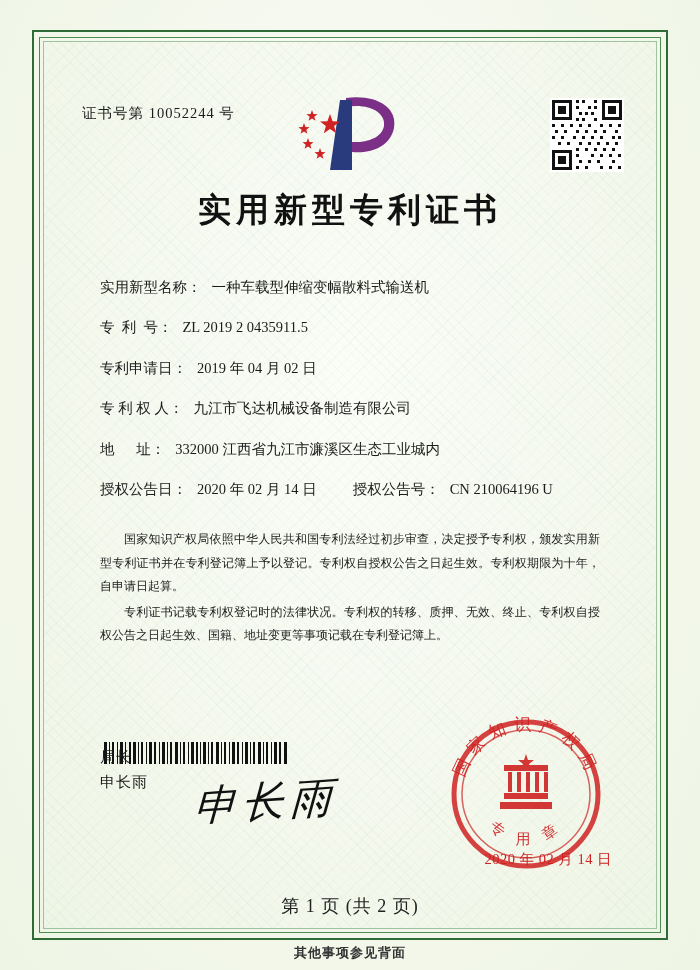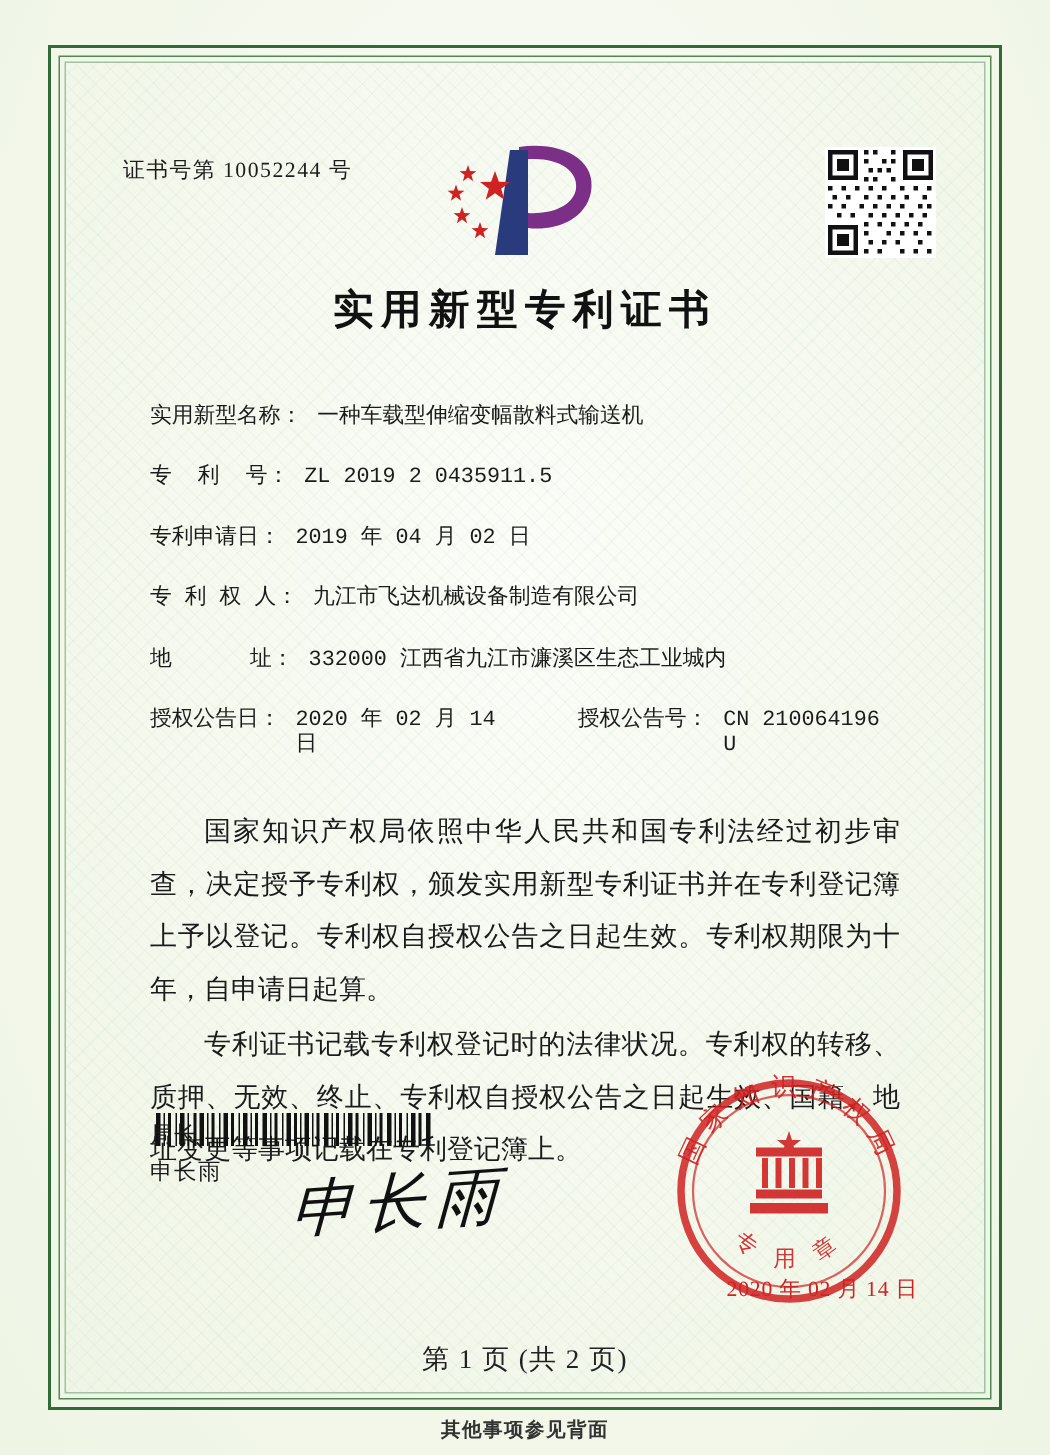--- a/index.html
+++ b/index.html
@@ -89,34 +89,33 @@
   .qr {
     position: absolute;
     right: 32px;
     top: 56px;
     width: 74px;
     height: 74px;
   }
 
   .doc-title {
     text-align: center;
-    font-size: 27px;
+    font-size: 33px;
     font-weight: bold;
     letter-spacing: 5px;
     margin-top: 26px;
     color: #111;
     font-family: "Liberation Serif", serif;
   }
 
   .fields {
     margin: 46px 56px 0 56px;
     font-size: 14.5px;
     line-height: 1.2;
     color: #1b1b1b;
-    font-family: Liberation Mono, monospace;
   }
   .field-row {
     display: flex;
     align-items: baseline;
     margin-bottom: 23px;
   }
   .field-label {
     white-space: pre;
     flex: 0 0 auto;
   }
@@ -127,21 +126,21 @@
   .field-row.dual .field-group {
     display: flex;
     align-items: baseline;
   }
   .field-row.dual .field-group.second {
     margin-left: 36px;
   }
 
   .body-text {
     margin: 30px 56px 0 56px;
-    font-size: 18px;
+    font-size: 12px;
     line-height: 1.95;
     text-align: justify;
     color: #1b1b1b;
   }
   .body-text p {
     margin: 0 0 2px 0;
     text-indent: 2em;
   }
 
   .barcode {

